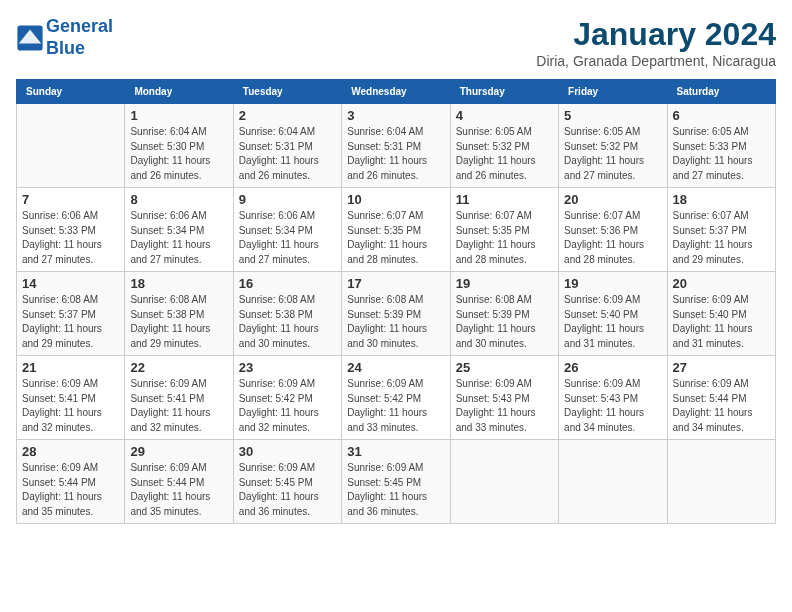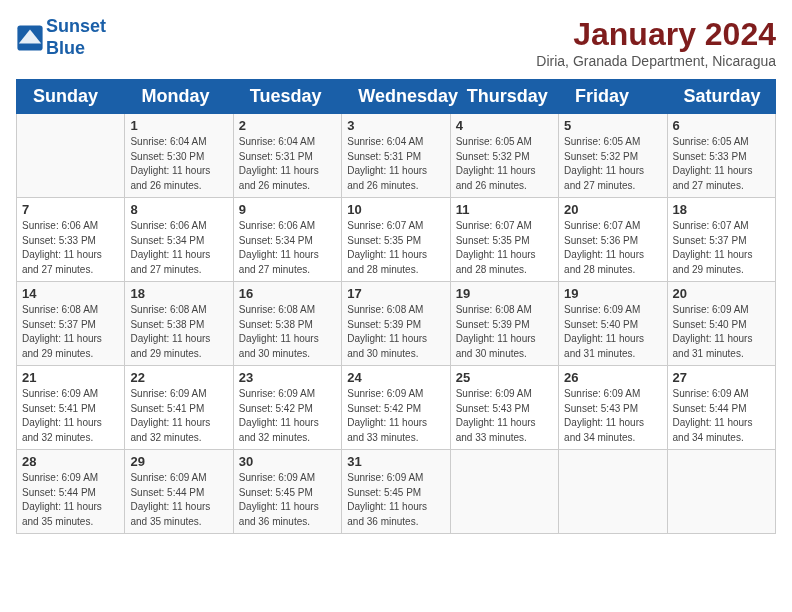--- a/index.html
+++ b/index.html
@@ -33,37 +33,37 @@
       width: 28px;
       height: 28px;
       margin-right: 2px;
     }
     .title-block {
       text-align: right;
     }
     .cal-title {
       font-size: 32px;
       font-weight: bold;
-      color: #7f1d1d;
+      color: #0c4a6e;
     }
     .cal-subtitle {
       font-size: 14px;
       color: #555;
     }
     table {
       width: 100%;
       border-collapse: collapse;
       table-layout: fixed;
     }
     thead tr th {
       background-color: #1a5fa8;
       color: #fff;
       text-align: left;
-      padding: 6px 16px;
-      font-size: 18px;
+      padding: 6px 9px;
+      font-size: 10px;
       font-weight: bold;
       border: 1px solid #1a5fa8;
     }
     tbody tr td {
       border: 1px solid #ccc;
       vertical-align: top;
       padding: 4px 5px;
       font-size: 10.5px;
       color: #333;
       height: 80px;
@@ -90,21 +90,21 @@
 </head>
 <body>
 
 <div class="header">
   <div class="logo">
     <svg class="logo-icon" viewBox="0 0 40 40">
       <rect x="2" y="2" width="36" height="36" rx="4" fill="#1a5fa8"></rect>
       <polygon points="20,8 36,28 4,28" fill="white" opacity="0.9"></polygon>
     </svg>
     <div class="logo-text">
-      <span>Sunset</span><br>
+      <span>General</span><br>
       <span style="color:#1a5fa8;text-align:center;">Blue</span>
     </div>
   </div>
   <div class="title-block">
     <div class="cal-title">January 2024</div>
     <div class="cal-subtitle">Diria, Granada Department, Nicaragua</div>
   </div>
 </div>
 
 <table>

